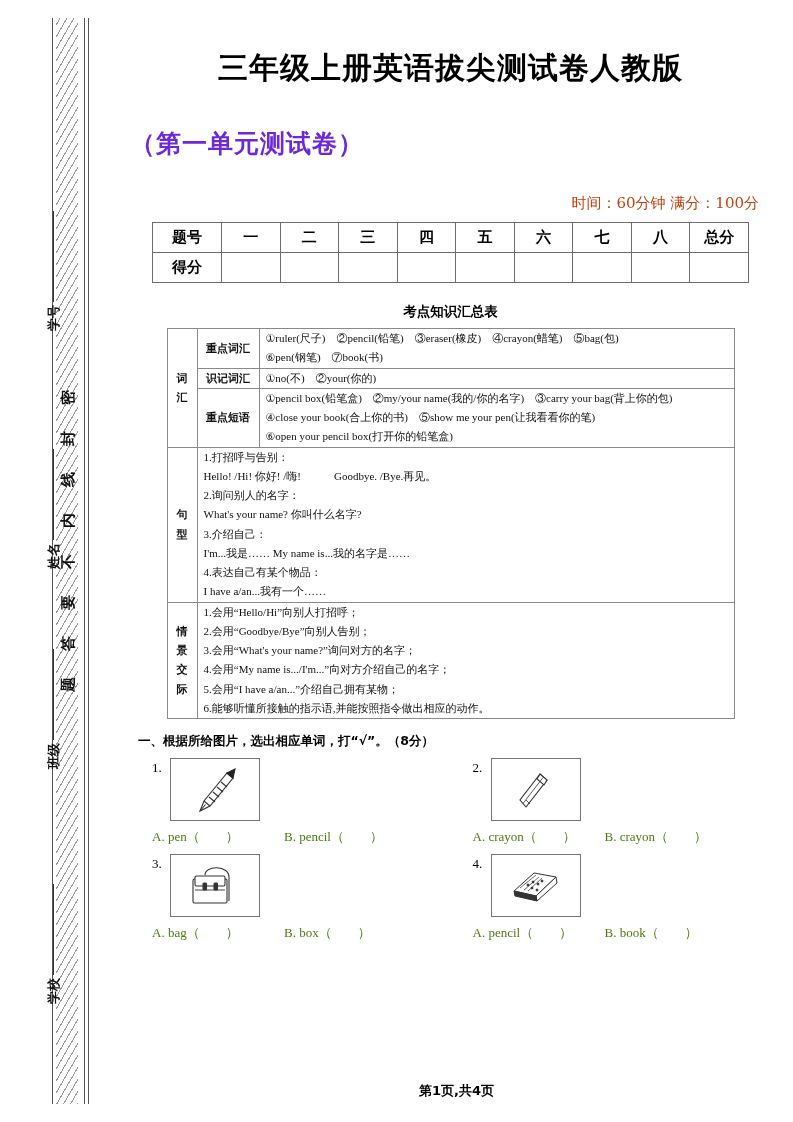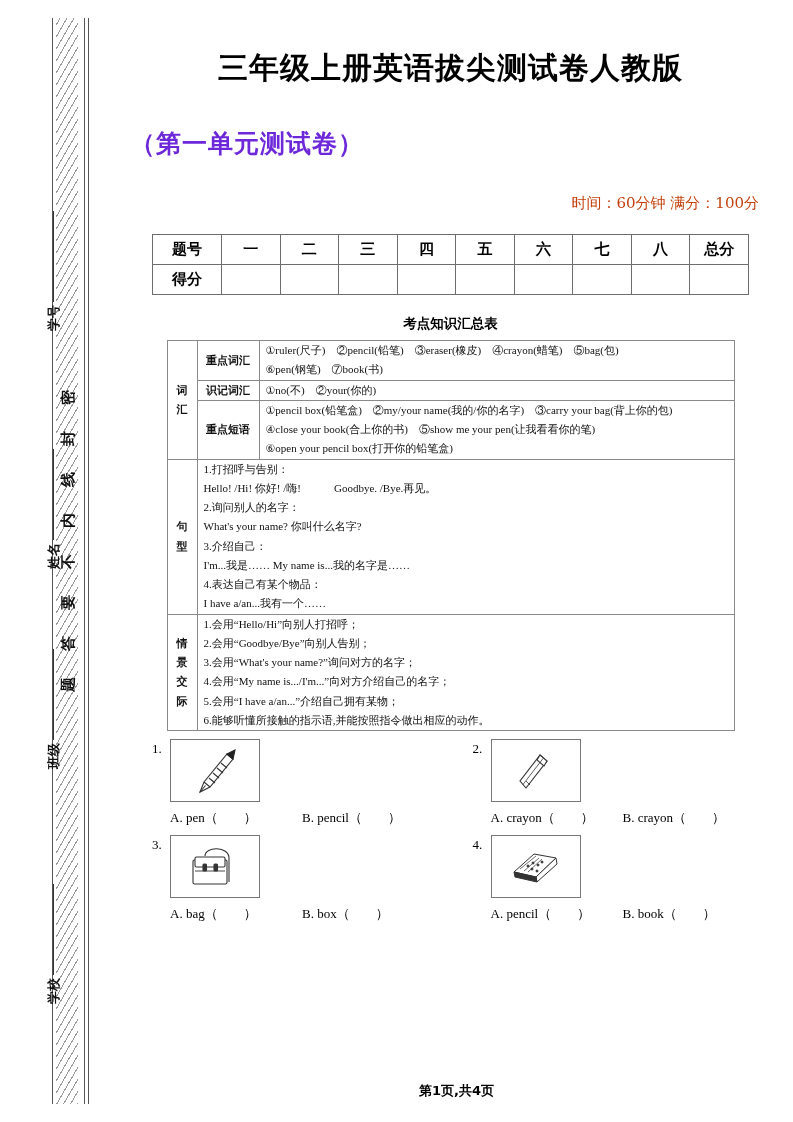--- a/index.html
+++ b/index.html
@@ -115,21 +115,21 @@
     margin-top: 34px;
     text-align: right;
     padding-right: 12px;
     font-size: 15px;
     font-family: "DejaVu Serif", serif;
     color: #c2410c;
   }
 
   
   table.score {
-    margin: 21px auto 0 auto;
+    margin: 9px auto 0 auto;
     border-collapse: collapse;
     width: 597px;
     table-layout: fixed;
   }
   table.score td {
     border: 1px solid #6d6d6d;
     height: 30px;
     text-align: center;
     vertical-align: middle;
     font-size: 15px;
@@ -205,25 +205,24 @@
   }
   .pic-box {
     width: 90px; height: 63px;
     border: 1px solid #777;
     background: #fff;
     display: flex; align-items: center; justify-content: center;
   }
   .pic-box svg { display: block; }
   .opts {
     margin-top: 7px;
-    margin-left: 18px;
     display: flex;
     font-size: 13px;
     font-family: "Liberation Serif", serif;
-    color: #000000;
+    color: #4d7c0f;
   }
   .opts .oA { width: 132px; }
 
   
   .footer {
     position: absolute;
     left: 0; bottom: 22px;
     width: 673px;
     text-align: center;
     font-size: 13px;
@@ -350,20 +349,21 @@
         <span class="ln">2.会用“Goodbye/Bye”向别人告别；</span>
         <span class="ln">3.会用“What's your name?”询问对方的名字；</span>
         <span class="ln">4.会用“My name is.../I'm...”向对方介绍自己的名字；</span>
         <span class="ln">5.会用“I have a/an...”介绍自己拥有某物；</span>
         <span class="ln">6.能够听懂所接触的指示语,并能按照指令做出相应的动作。</span>
       </td>
     </tr>
   </tbody>
     </table>
 
+  <div class="sec-head">一、根据所给图片，选出相应单词，打“√”。（8分）</div>
 
   <div class="qgrid">
 
     <div class="qcell">
       <div class="qrow">
         <span class="qnum">1.</span>
         <div class="pic-box">
           <svg width="58" height="50" viewBox="0 0 58 50">
             <g stroke="#333" stroke-width="1.1" fill="none">
               <path d="M14 46 L18 36 L41 8 L47 13 L24 41 Z" fill="#fff"></path>

